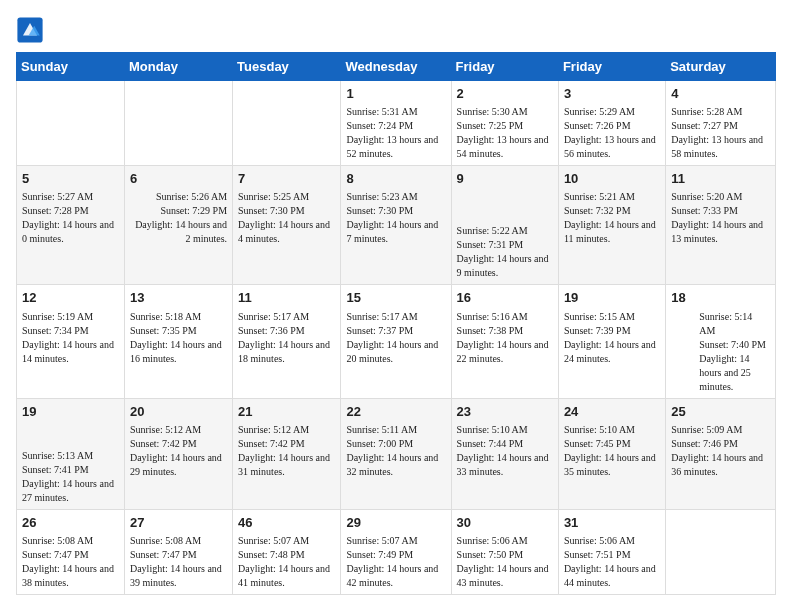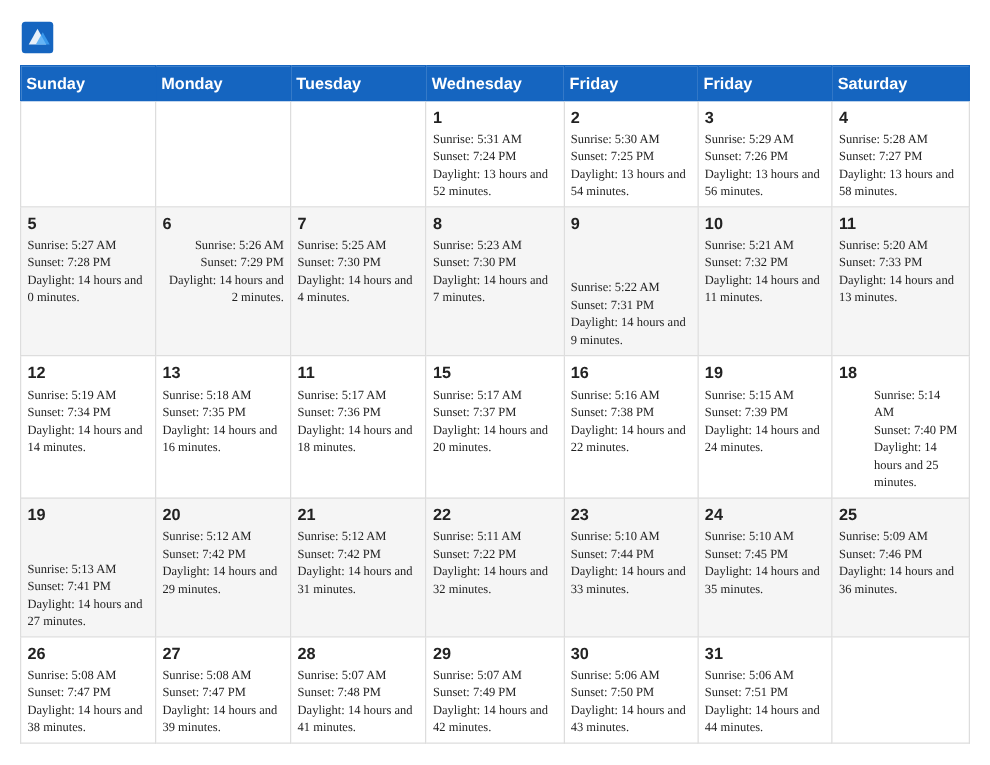--- a/index.html
+++ b/index.html
@@ -253,21 +253,21 @@
         </td>
         <td>
           <span class="day-num">21</span>
           <div class="day-info" style="white-space: pre-line;">Sunrise: 5:12 AM
 Sunset: 7:42 PM
 Daylight: 14 hours and 31 minutes.</div>
         </td>
         <td>
           <span class="day-num">22</span>
           <div class="day-info" style="white-space: pre-line;">Sunrise: 5:11 AM
-Sunset: 7:22 PM
+Sunset: 7:00 PM
 Daylight: 14 hours and 32 minutes.</div>
         </td>
         <td>
           <span class="day-num">23</span>
           <div class="day-info" style="white-space: pre-line;">Sunrise: 5:10 AM
 Sunset: 7:44 PM
 Daylight: 14 hours and 33 minutes.</div>
         </td>
         <td>
           <span class="day-num">24</span>
@@ -289,21 +289,21 @@
 Sunset: 7:47 PM
 Daylight: 14 hours and 38 minutes.</div>
         </td>
         <td>
           <span class="day-num">27</span>
           <div class="day-info" style="white-space: pre-line;">Sunrise: 5:08 AM
 Sunset: 7:47 PM
 Daylight: 14 hours and 39 minutes.</div>
         </td>
         <td>
-          <span class="day-num">28</span>
+          <span class="day-num">46</span>
           <div class="day-info" style="white-space: pre-line;">Sunrise: 5:07 AM
 Sunset: 7:48 PM
 Daylight: 14 hours and 41 minutes.</div>
         </td>
         <td>
           <span class="day-num">29</span>
           <div class="day-info" style="white-space: pre-line;">Sunrise: 5:07 AM
 Sunset: 7:49 PM
 Daylight: 14 hours and 42 minutes.</div>
         </td>

